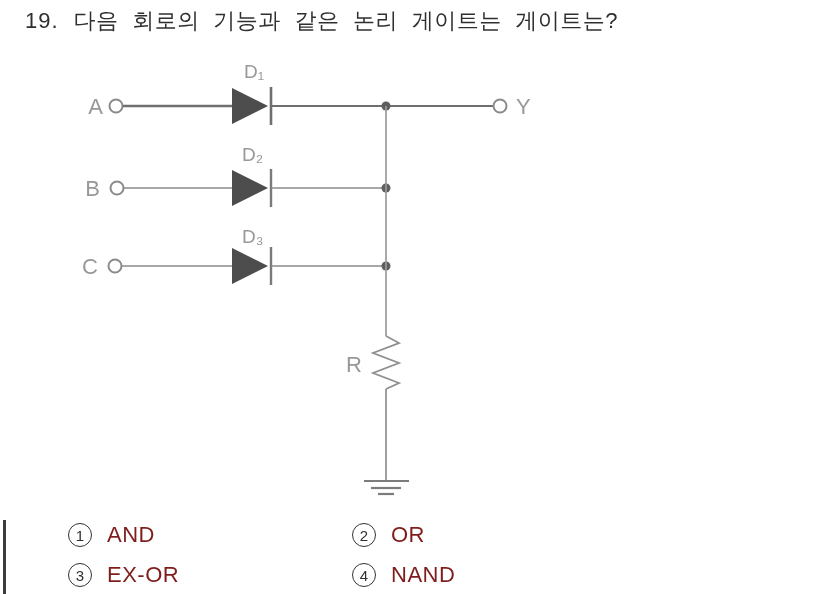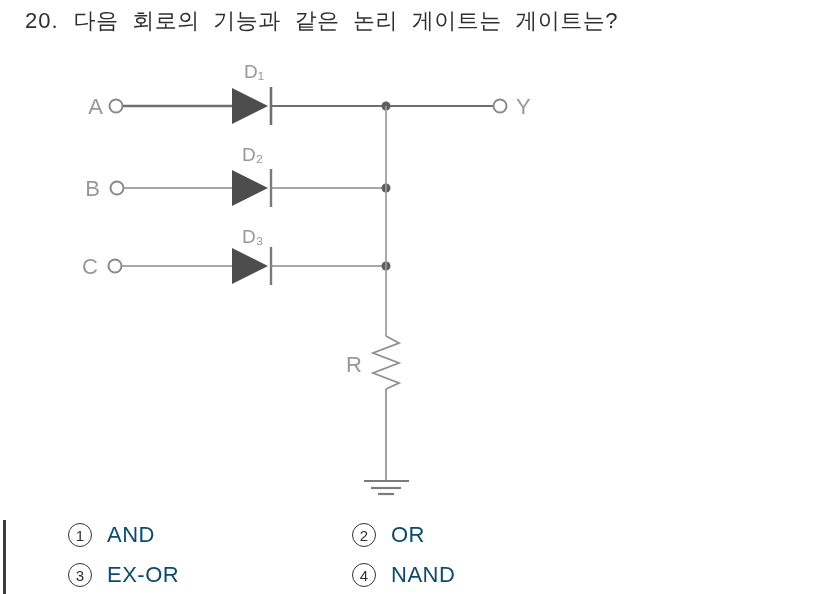--- a/index.html
+++ b/index.html
@@ -54,41 +54,41 @@
     width: 24px; height: 24px;
     border: 1.6px solid #333333;
     border-radius: 50%;
     font-size: 15px;
     color: #2f2f2f;
     flex: 0 0 auto;
   }
   .opt-label {
     margin-left: 15px;
     font-size: 22px;
-    color: #0c4a6e;
+    color: #7f1d1d;
     letter-spacing: 0.5px;
     white-space: nowrap;
   }
 
   .page-edge-line {
     position: absolute;
     left: 3px;
     top: 520px;
     width: 2.5px;
     height: 74px;
     background: #3c3c3c;
   }
 </style>
 </head>
 <body>
 
 <div class="page">
 
   <div class="question-line">
-    <span class="qnum">20.</span><span>다음 회로의 기능과 같은 논리 게이트는 게이트는?</span>
+    <span class="qnum">19.</span><span>다음 회로의 기능과 같은 논리 게이트는 게이트는?</span>
   </div>
 
   <svg class="circuit-svg" viewBox="0 0 826 594">
 
     <text class="lbl-io" x="103" y="114" text-anchor="end">A</text>
     <circle cx="116" cy="106" r="6.5" fill="#ffffff" stroke="#8a8a8a" stroke-width="2"></circle>
     <line x1="123" y1="106" x2="232" y2="106" stroke="#6f6f6f" stroke-width="2.4"></line>
     <polygon points="232,88 232,124 268,106" fill="#4d4d4d"></polygon>
     <line x1="271" y1="87" x2="271" y2="125" stroke="#6f6f6f" stroke-width="2.6"></line>
     <text class="lbl-d" x="244" y="78">D₁</text>

